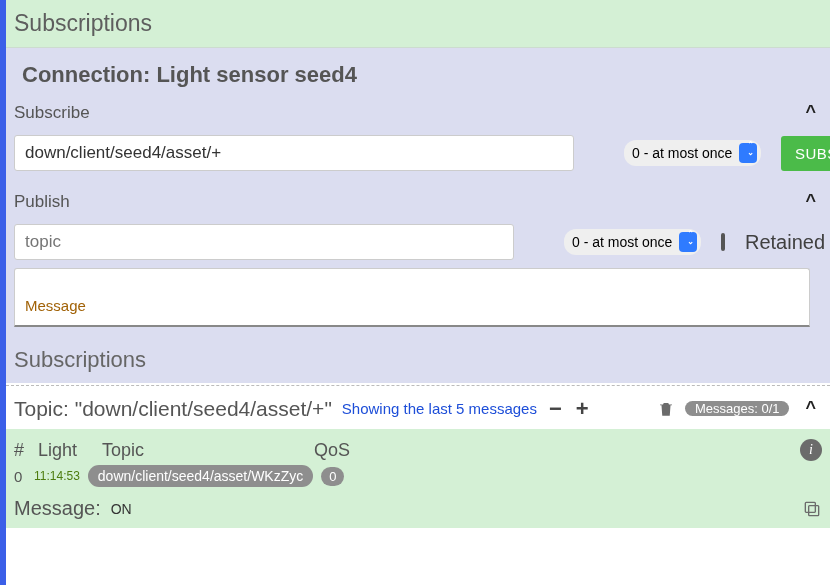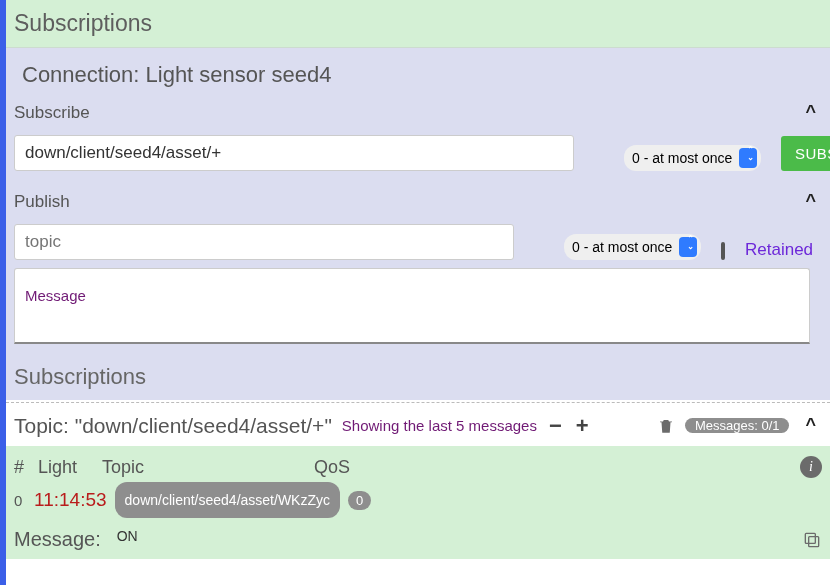--- a/index.html
+++ b/index.html
@@ -1,56 +1,56 @@
 <!DOCTYPE html>
 <html><head>
 <meta charset="utf-8">
 <style>
 html,body{margin:0;padding:0;font-family:-apple-system,BlinkMacSystemFont,"Helvetica Neue",Arial,sans-serif;font-size:17px;color:#333;background:#fff}
 .wrap{width:830px;height:585px;overflow:hidden;position:relative;border-left:6px solid #3b5fe8;box-sizing:border-box}
 .panel{box-sizing:border-box}
 .subs-header{background:#d4f0d5;padding:10px 8px 10px 8px;border-bottom:1px solid #ccdccf}
 .subs-header h2{margin:0;font-weight:400;font-size:23px;color:#5e5e5e}
-.conn-title{padding:14px 8px 8px 8px;font-size:22px;color:#555;font-weight:400}
+.conn-title{padding:14px 8px 8px 8px;font-size:22px;color:#555;font-weight:700}
 .section{background:#dbddf0;padding:8px 8px 10px 8px}
 .section-head{display:flex;align-items:center;justify-content:space-between;padding:4px 0 10px 0}
 .section-head .label{font-size:17px;color:#555}
 .chev{font-size:18px;font-weight:700;color:#222;cursor:pointer;user-select:none;padding:2px 6px}
-.row{display:flex;align-items:flex-end;gap:20px}
+.row{display:flex;align-items:center;gap:20px}
 .input-text{flex:0 0 auto;width:560px;height:36px;box-sizing:border-box;background:#fff;border:1px solid #ccc;border-radius:3px;padding:6px 10px;font-size:17px;color:#333}
 .input-text.small{width:500px}
-.msg-area{width:796px;height:76px;box-sizing:border-box;background:#fff;border:1px solid #ccc;border-bottom:2px solid #888;border-radius:3px 3px 0 0;padding:18px 10px;font-size:15px;color:#701a75;margin-top:8px}
+.msg-area{width:796px;height:55px;box-sizing:border-box;background:#fff;border:1px solid #ccc;border-bottom:2px solid #888;border-radius:3px 3px 0 0;padding:28px 10px;font-size:15px;color:#a16207;margin-top:8px}
 .qos-select{appearance:none;-webkit-appearance:none;height:26px;background:#0369a1;color:#000;border:none;border-radius:12px;padding:3px 28px 3px 8px;font-size:14px;cursor:pointer;background-color:#efefef;position:relative}
 .select-wrap{position:relative;display:inline-block}
 .select-wrap::after{content:"";position:absolute;right:4px;top:3px;width:18px;height:20px;border-radius:4px;background:#2f7bff;pointer-events:none}
 .select-wrap::before{content:"⌃\A⌄";white-space:pre;position:absolute;right:7px;top:1px;font-size:8px;line-height:8px;color:#fff;z-index:2;pointer-events:none;font-weight:700}
 .btn-green{background:#4bbb49;color:#fff;border:none;border-radius:3px;padding:9px 14px;font-size:15px;letter-spacing:.5px;cursor:pointer}
 .cb{width:18px;height:18px;border:2px solid #555;border-radius:2px;box-sizing:border-box;display:inline-block;cursor:pointer;background:#fff}
-.retained{font-size:17px;color:#6d28d9}
+.retained{font-size:20px;color:#404040}
 .subs2{padding:10px 8px;color:#666;font-size:22px;font-weight:400;background:#dbddf0}
 .hr-dashed{border:none;border-top:1px dashed #bbb;margin:2px 0}
 .topic-row{display:flex;align-items:center;gap:10px;padding:8px 8px;background:#fff}
 .topic-row .t-label{font-size:21px;color:#555}
-.topic-row .t-info{font-size:15px;color:#701a75}
+.topic-row .t-info{font-size:15px;color:#1d4ed8}
 .ico{cursor:pointer;color:#6b6b6b;display:inline-flex;align-items:center;justify-content:center}
 .badge{background:#8e8e8e;color:#fff;border-radius:12px;padding:0 10px;font-size:13px}
 .spacer{flex:1}
 .msg-panel{background:#d4f0d5;padding:6px 8px 8px 8px}
 .msg-head{display:flex;align-items:center;gap:12px;padding:4px 0;color:#555;font-size:18px}
 .msg-head .col{font-weight:400}
 .msg-head .col.idx{width:12px}
 .msg-head .col.time{width:52px}
 .msg-head .col.topic{width:200px}
 .msg-rows{display:flex;align-items:center;gap:8px}
-.pill{background:#8e8e8e;color:#fff;border-radius:12px;padding:10px 10px;font-size:14px}
+.pill{background:#8e8e8e;color:#fff;border-radius:12px;padding:3px 10px;font-size:14px}
 .pill.small{padding:2px 8px;font-size:13px}
 .val-idx{font-size:15px;color:#555;width:12px}
-.val-time{font-size:19px;color:#b91c1c}
+.val-time{font-size:12px;color:#4d7c0f}
 .info-ico{width:22px;height:22px;border-radius:50%;background:#6b6b6b;color:#fff;display:flex;align-items:center;justify-content:center;font-family:Georgia,serif;font-style:italic;font-size:14px;cursor:pointer}
-.msg-body{display:flex;gap:16px;padding-top:10px}
+.msg-body{display:flex;align-items:center;gap:10px;padding-top:10px}
 .msg-body .lbl{font-size:20px;color:#555}
 .msg-body .val{font-size:14px;color:#333}
 .copy-ico svg{width:20px;height:20px;fill:none;stroke:#6b6b6b;stroke-width:1.6}
 .trash-ico svg{width:18px;height:20px;fill:#6b6b6b}
 .plusminus{font-size:22px;font-weight:700;color:#444;cursor:pointer;line-height:1;padding:0 2px}
 </style>
 </head>
 <body>
 
 <div class="wrap">

